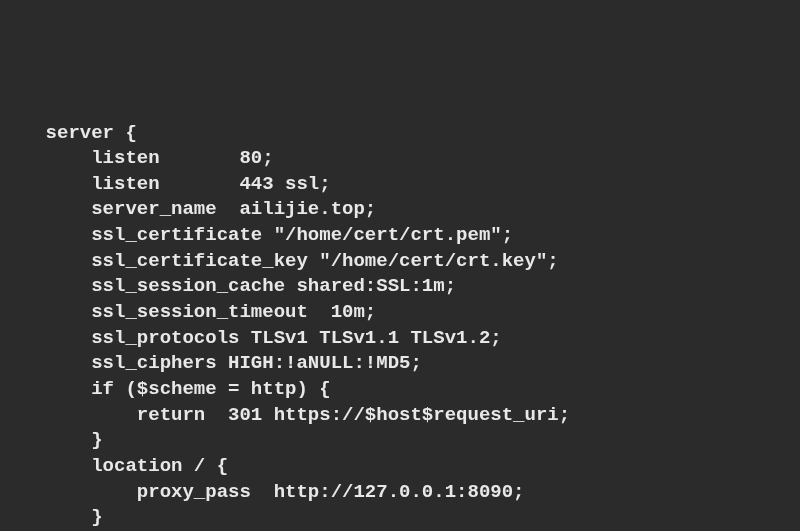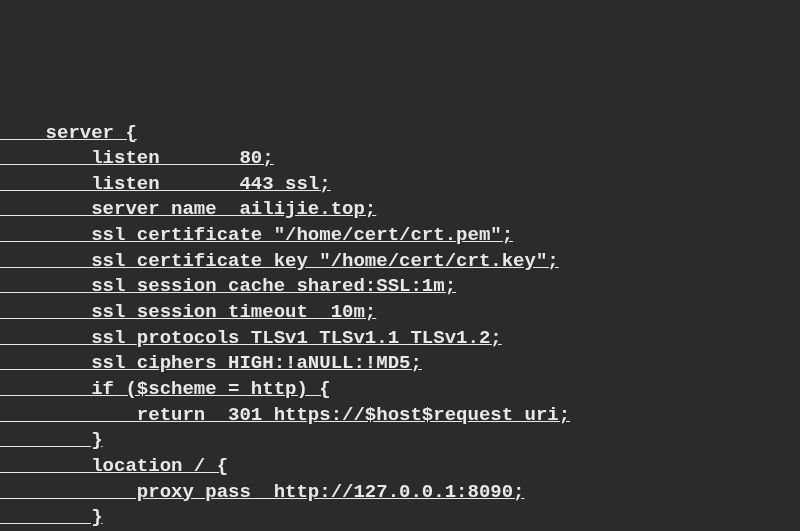--- a/index.html
+++ b/index.html
@@ -18,21 +18,20 @@
       color: #e8e8e8;
       line-height: 1.35;
       padding: 18px 0 0 0;
       white-space: pre;
     }
     .code-block {
       display: block;
     }
     .line {
       display: block;
-      text-decoration: underline;
     }
   </style>
 </head>
 <body>
 
 
 
 <div class="code-block"><span class="line">    server {</span><span class="line">        listen       80;</span><span class="line">        listen       443 ssl;</span><span class="line">        server_name  ailijie.top;</span><span class="line"></span><span class="line">        ssl_certificate "/home/cert/crt.pem";</span><span class="line">        ssl_certificate_key "/home/cert/crt.key";</span><span class="line">        ssl_session_cache shared:SSL:1m;</span><span class="line">        ssl_session_timeout  10m;</span><span class="line">        ssl_protocols TLSv1 TLSv1.1 TLSv1.2;</span><span class="line">        ssl_ciphers HIGH:!aNULL:!MD5;</span><span class="line">        if ($scheme = http) {</span><span class="line">            return  301 https://$host$request_uri;</span><span class="line">        }</span><span class="line"></span><span class="line">        location / {</span><span class="line">            proxy_pass  http://127.0.0.1:8090;</span><span class="line">        }</span><span class="line">}</span></div>
 
 

